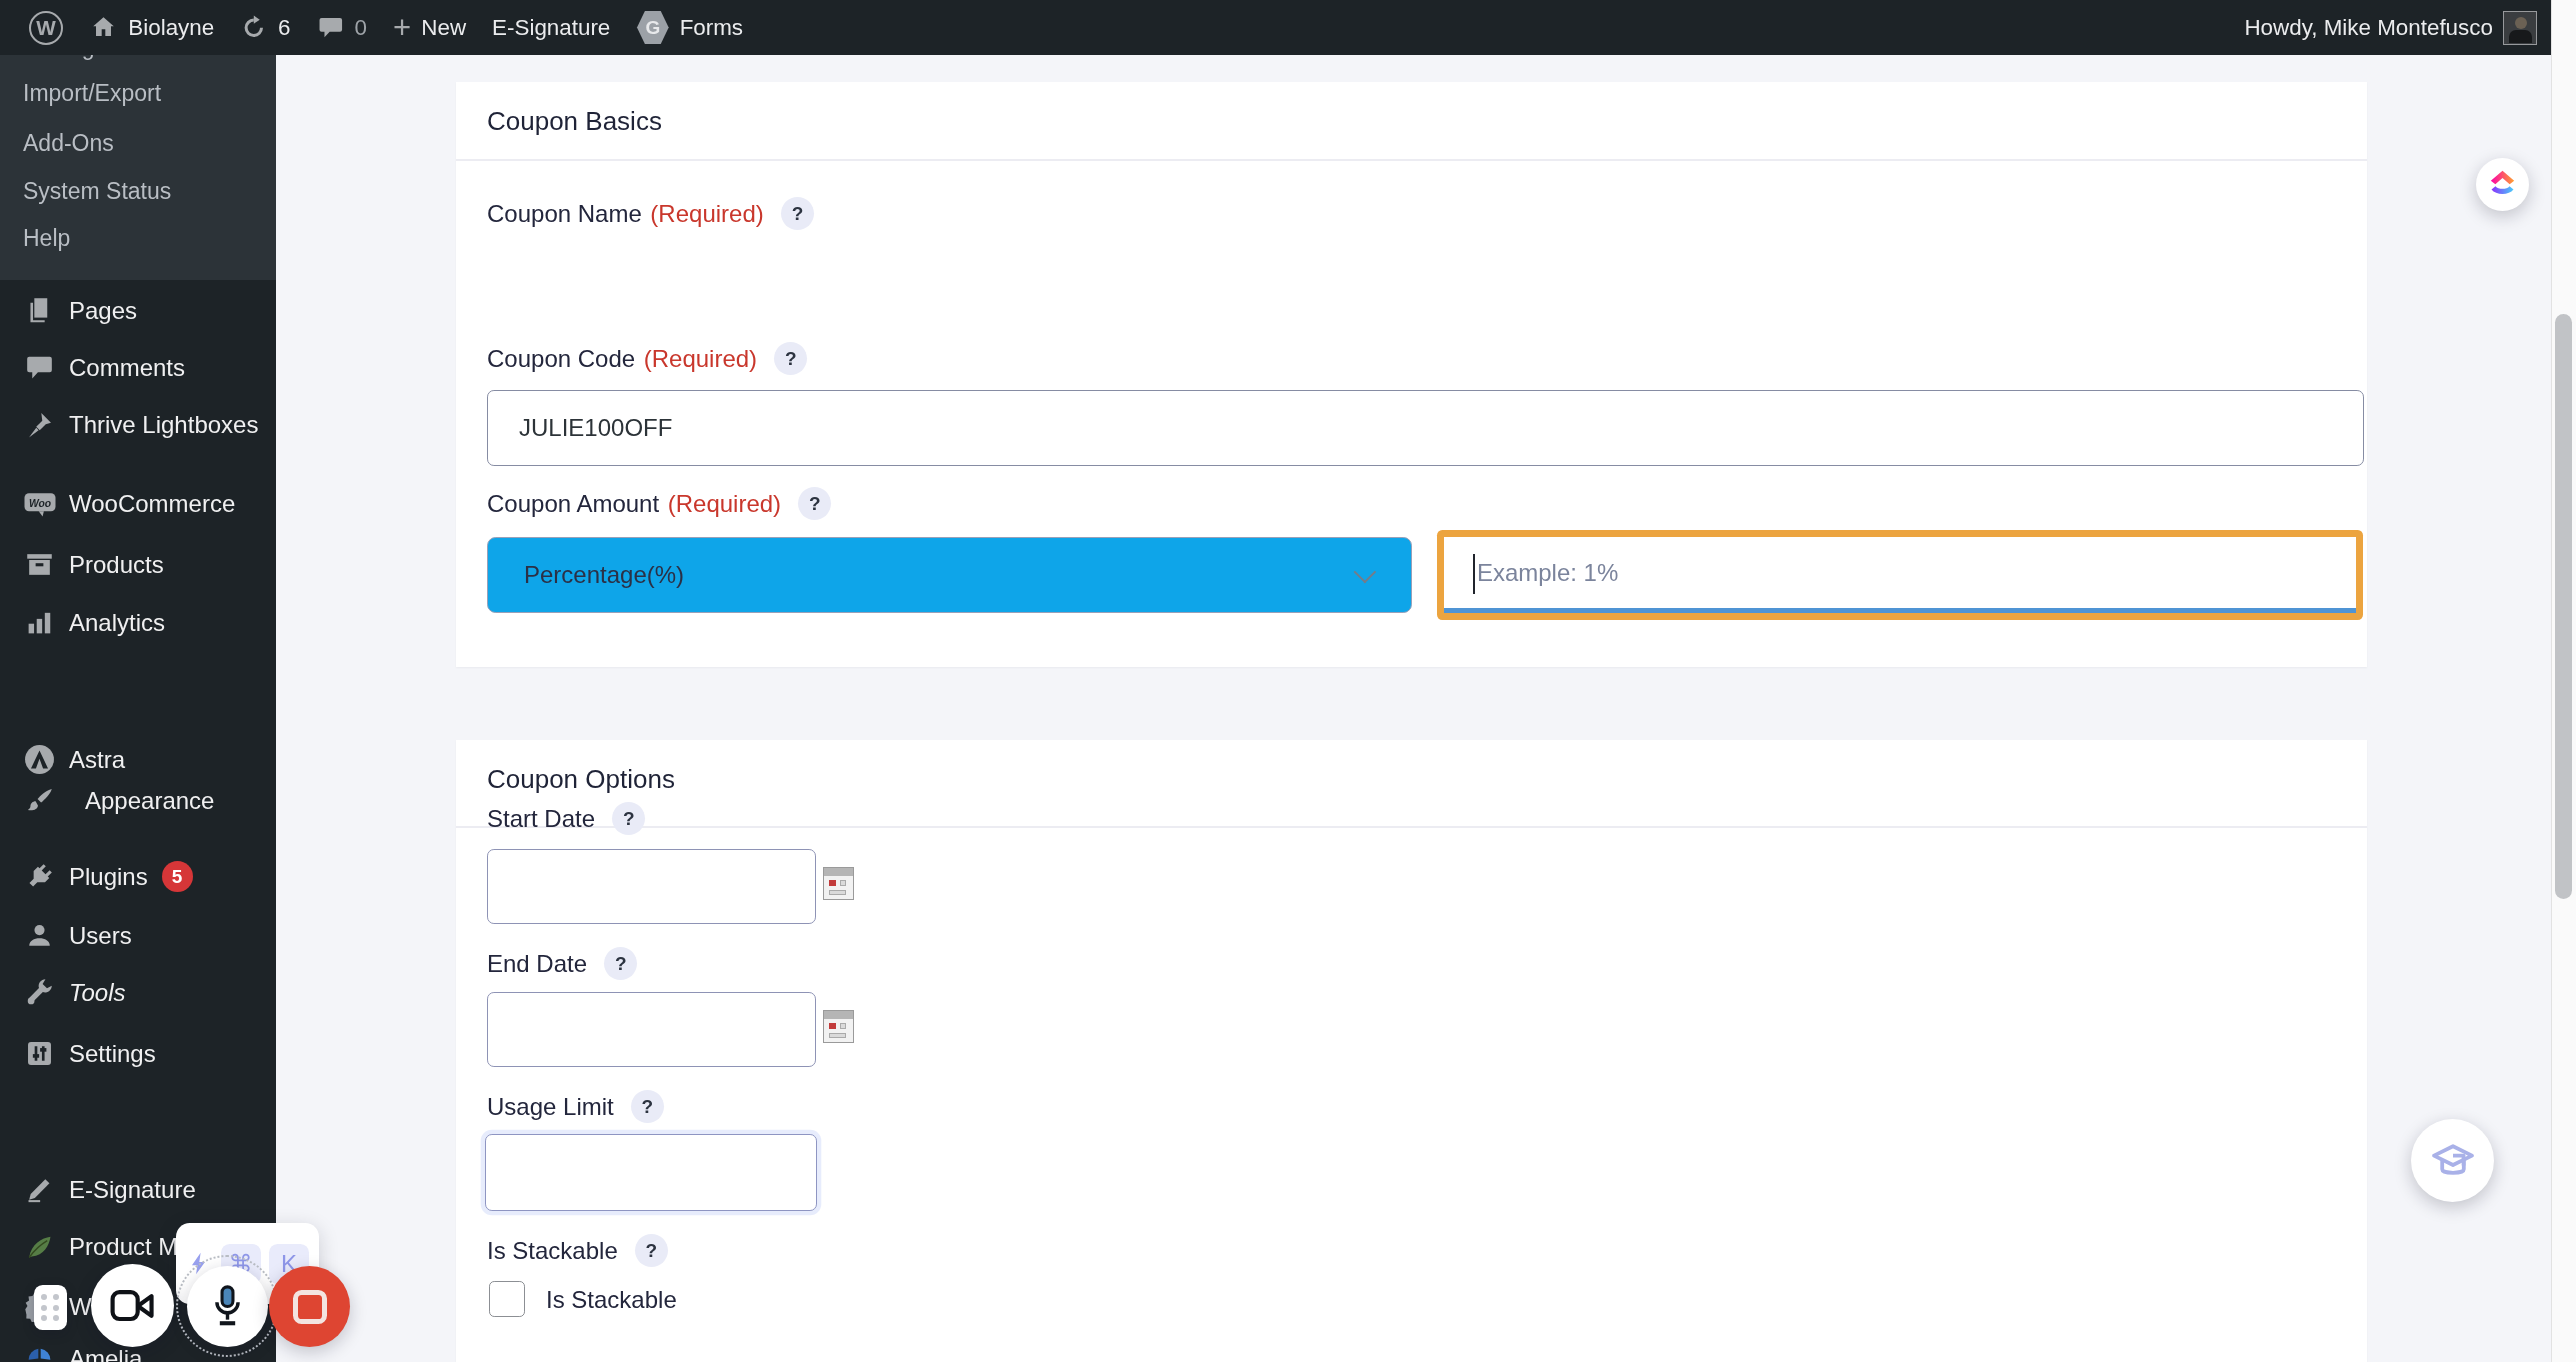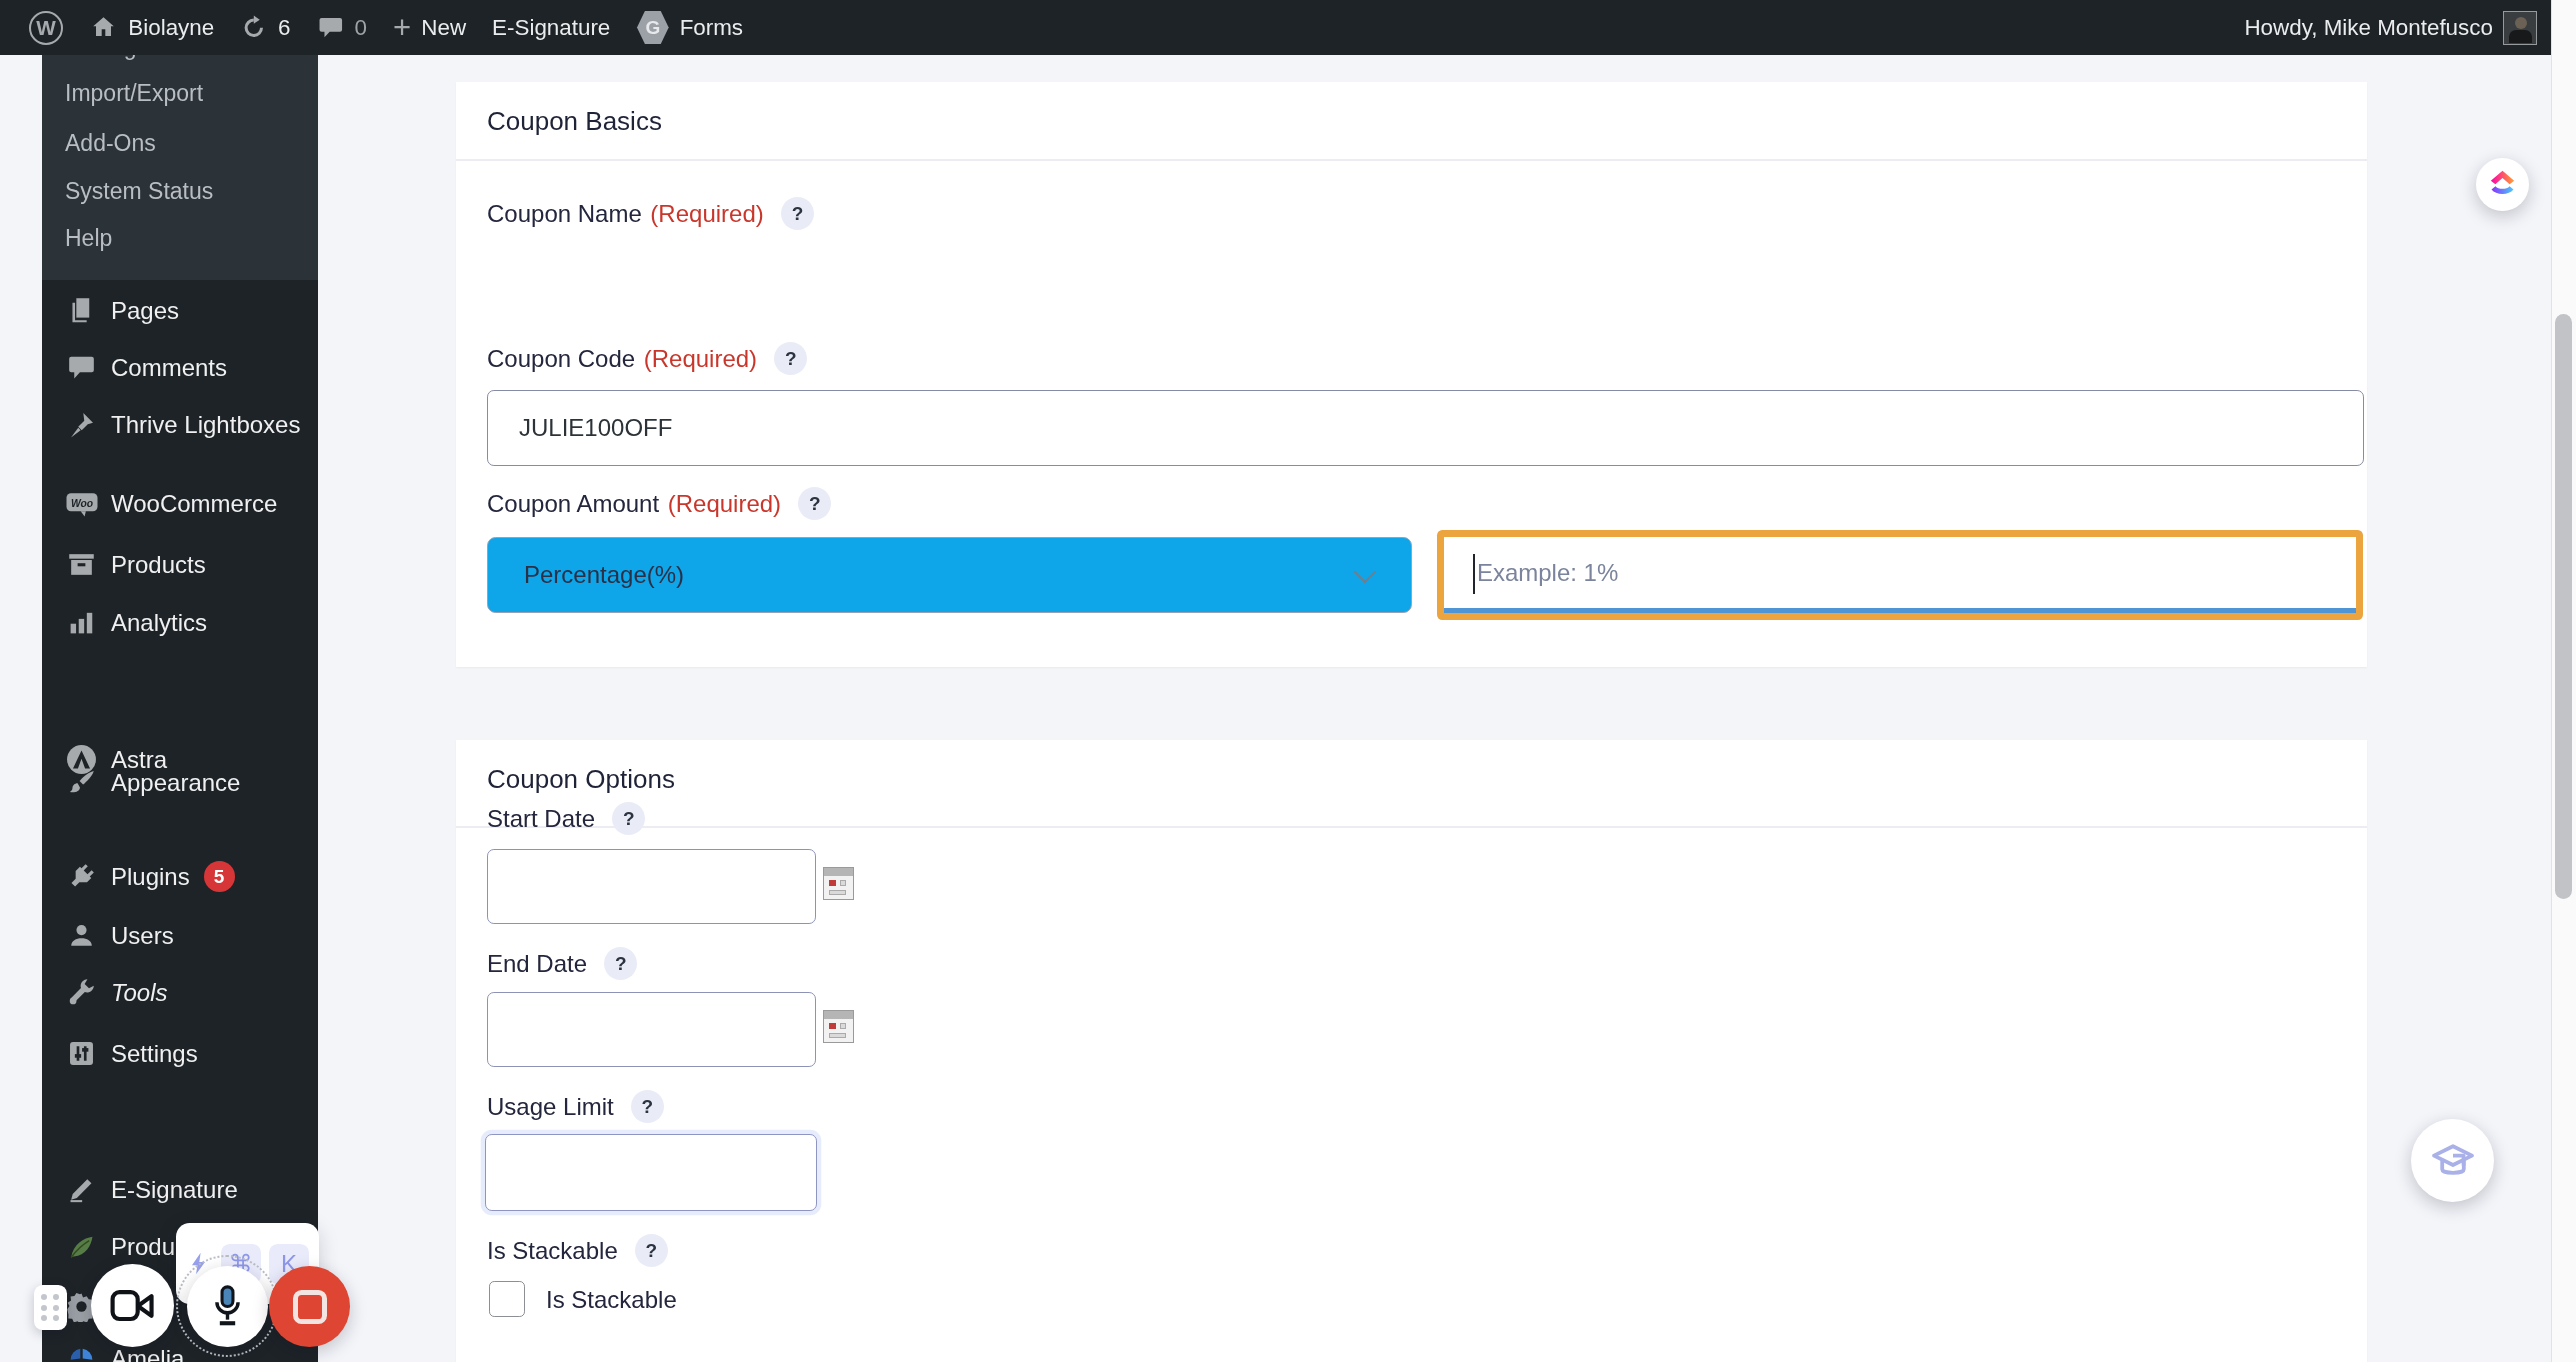--- a/index.html
+++ b/index.html
@@ -13,21 +13,21 @@
   .ab-item{display:flex;align-items:center;gap:10.3px;cursor:pointer;}
   .ab-count-dim{color:#9ea3a8;}
   .wp-logo{width:34px;height:34px;border:2.6px solid #a7aaad;border-radius:50%;display:flex;align-items:center;
            justify-content:center;color:#a7aaad;font-size:20.7px;font-weight:bold;box-sizing:border-box;}
   .hexagon{width:33px;height:36px;background:#9ca1a7;clip-path:polygon(26% 4%,74% 4%,98% 50%,74% 96%,26% 96%,2% 50%);
            display:flex;align-items:center;justify-content:center;color:#e8e9eb;font-weight:bold;font-size:19px;}
   .avatar{width:34px;height:34px;background:#3a3d40;border:1.7px solid #97999c;box-sizing:border-box;position:relative;overflow:hidden;}
   .avatar:before{content:"";position:absolute;left:10.3px;top:5.2px;width:12px;height:12px;border-radius:50%;background:#6b6154;}
   .avatar:after{content:"";position:absolute;left:5.2px;top:18px;width:22.4px;height:13.8px;border-radius:6.9px 6.9px 0 0;background:#17191b;}
   
-  .sidebar{position:absolute;left:0;top:55px;width:276px;height:1307px;background:#1d2327;z-index:10;overflow:hidden;margin-left:42px;}
+  .sidebar{position:absolute;left:0;top:55px;width:276px;height:1307px;background:#1d2327;z-index:10;overflow:hidden;}
   .submenu{position:absolute;left:0;top:0;width:276px;height:225px;background:#2c3338;overflow:hidden;}
   .sub-item{position:absolute;left:0;width:100%;height:43px;line-height:43px;padding-left:23px;box-sizing:border-box;
             color:#b9bec4;font-size:23px;cursor:pointer;}
   .mi{position:absolute;left:0;width:276px;height:59px;display:flex;align-items:center;color:#f0f0f1;
       font-size:24px;cursor:pointer;}
   .mi .ic{width:38px;margin:0 10.3px 0 20.7px;display:flex;justify-content:center;align-items:center;flex:none;}
   .badge{display:inline-block;min-width:31px;height:31px;line-height:31px;border-radius:50%;background:#d63638;
          color:#fff;font-size:19px;text-align:center;margin-left:13.8px;font-weight:bold;}
   
   .card{position:absolute;left:456px;width:1911px;background:#ffffff;box-shadow:0 0.9px 1.7px rgba(30,30,60,.05);}
@@ -203,21 +203,21 @@
     </div>
     <div class="mi" style="top:675px;">
       <span class="ic">
           <svg width="33" height="33" viewBox="0 0 24 24">
             <circle cx="12" cy="12" r="10.5" fill="#a7aaad"></circle>
             <path d="M12 5.5l6.2 13h-3.6L12 11.5 9.4 18.5H5.8z" fill="#1d2327"></path>
           </svg>
         </span>
       <span>Astra</span>
     </div>
-    <div class="mi" style="top:698px;">
+    <div class="mi" style="top:716px;gap:16px;">
       <span class="ic">
           <svg width="31" height="31" viewBox="0 0 24 24">
             <path d="M21.5 3c-4.5 1-9.5 5.8-11 7.8l2.7 2.7c2-1.5 7.3-6.5 8.3-10.5z" fill="#a7aaad"></path>
             <path d="M9 12.5c-2.3 0-4 1.7-4 4 0 1.3-1.2 2.3-2 2.8 3.2 1 7.8-.2 7.8-3.4z" fill="#a7aaad"></path>
           </svg>
         </span>
       <span>Appearance</span>
     </div>
     <div class="mi" style="top:792px;">
       <span class="ic">

